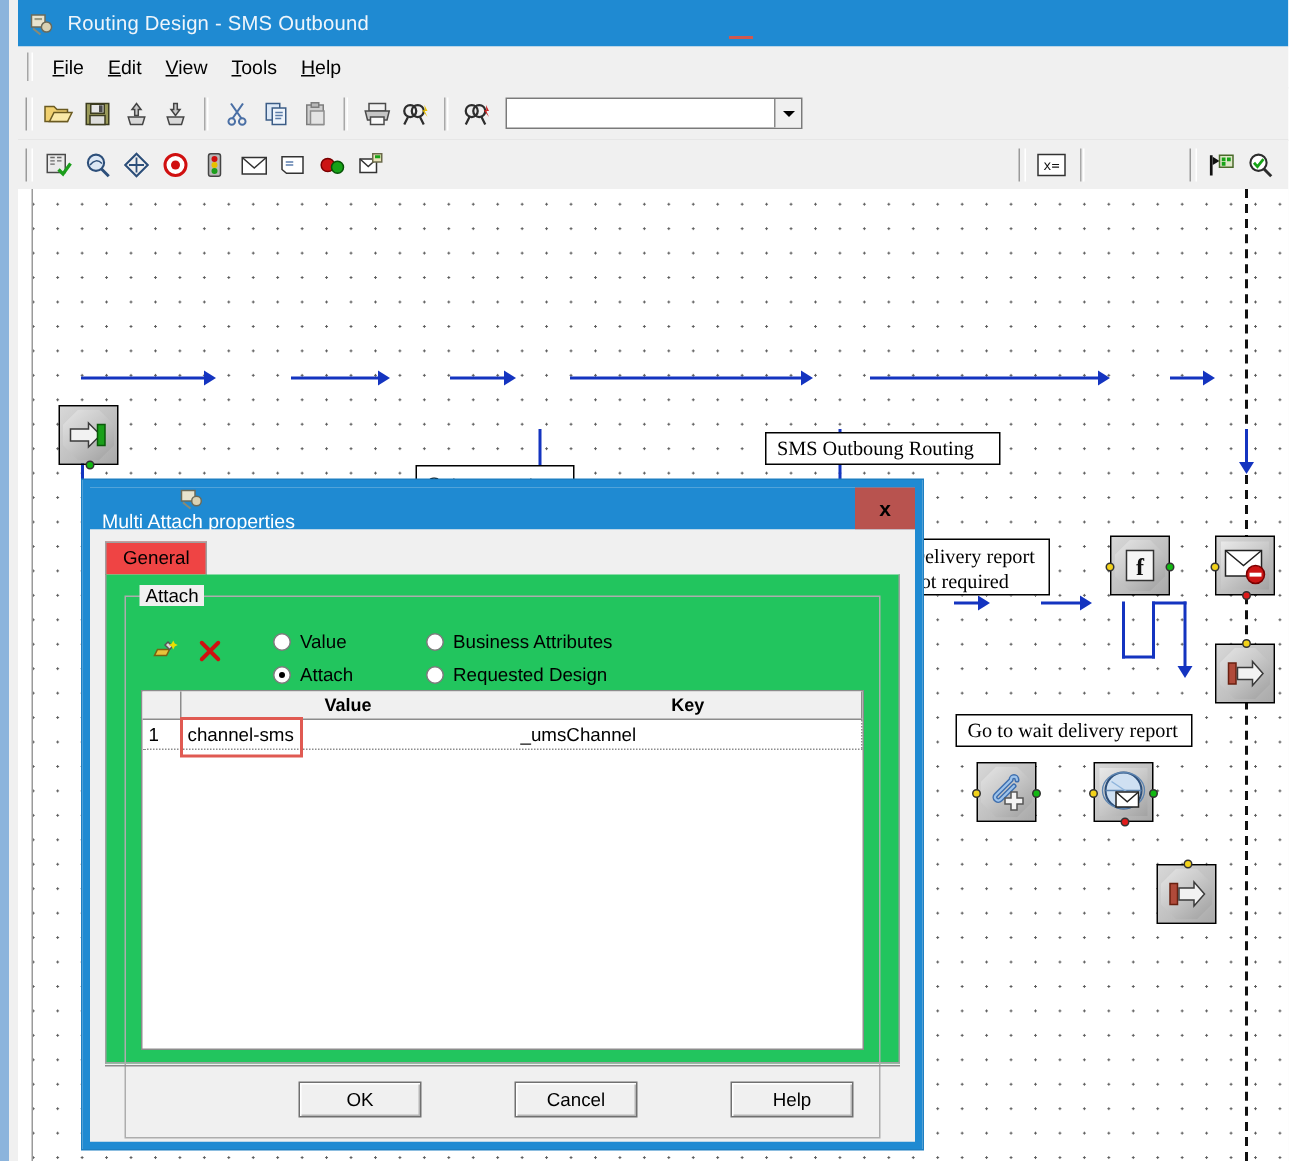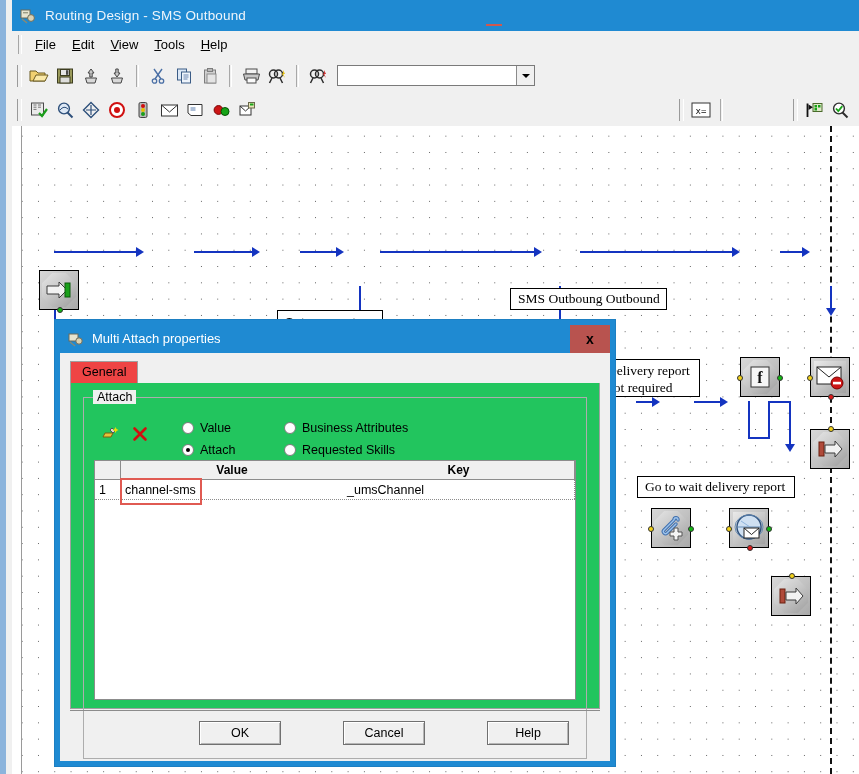--- a/index.html
+++ b/index.html
@@ -197,21 +197,21 @@
     background:#f0f0f0;
     border:5px solid #1f8ad2;
     box-sizing:border-box;
     box-shadow: 0 0 0 1px #1d7fc2;
   }
   .dlg-title {
     height:28px; background:#1f8ad2;
     display:flex; align-items:center; justify-content:space-between;
     color:#fff;
   }
-  .dlg-title-left { display:flex; padding-left:8px; }
+  .dlg-title-left { display:flex; align-items:center; padding-left:8px;flex-direction:column; }
   .dlg-title-left .d-icon { width:16px;height:16px;margin-right:8px; position:relative;}
   .dlg-title-text { font-size:13px; color:#ffffff; }
   .dlg-close {
     width:40px; height:28px; background:#b8534f;
     display:flex; align-items:center; justify-content:center;
     color:#000; font-size:14px; font-weight:bold; cursor:default;
   }
   .dlg-body { position:absolute; left:0; right:0; top:28px; bottom:0; background:#f0f0f0; }
 
   .tabstrip {
@@ -556,21 +556,21 @@
       <div class="wire" style="left:756px; top:275px; width:2px; height:38px;"></div>
       <div class="wire" style="left:736px; top:311px; width:22px; height:2px;"></div>
       <div class="wire" style="left:736px; top:275px; width:2px; height:38px;"></div>
       <div class="wire" style="left:777px; top:275px; width:2px; height:46px;"></div>
       <div class="wire" style="left:756px; top:275px; width:23px; height:2px;"></div>
       <div class="arrow-d" style="left:773px; top:318px;"></div>
 
       <div class="label-box sans" style="left:265px; top:184px; width:106px; height:40px;">Set parameters
 example</div>
 
-      <div class="label-box" style="left:498px; top:162px; width:157px; height:22px; line-height:16px;">SMS Outboung Outbound</div>
+      <div class="label-box" style="left:498px; top:162px; width:157px; height:22px; line-height:16px;">SMS Outboung Routing</div>
 
       <div class="label-box" style="left:587px; top:233px; width:101px; height:38px;">Delivery report
 not required</div>
 
       <div class="label-box" style="left:291px; top:289px; width:118px; height:38px;">Failed to send
 outbound message</div>
 
       <div class="label-box" style="left:625px; top:350px; width:158px; height:22px; line-height:16px;">Go to wait delivery report</div>
 
       <div class="node" style="left:27px; top:144px;">
@@ -758,21 +758,21 @@
           <div class="radio-row" style="left:200px; top:23px;">
             <span class="radio"></span>
             <span>Business Attributes</span>
           </div>
           <div class="radio-row" style="left:98px; top:45px;">
             <span class="radio checked"></span>
             <span>Attach</span>
           </div>
           <div class="radio-row" style="left:200px; top:45px;">
             <span class="radio"></span>
-            <span>Requested Skills</span>
+            <span>Requested Design</span>
           </div>
 
           <div class="grid">
             <div class="grid-head">
               <span class="cell c-idx"></span>
               <span class="cell c-val" style="border-right:none;">Value</span>
               <span class="cell c-key">Key</span>
             </div>
             <div class="grid-row">
               <span class="cell c-idx">1</span>

